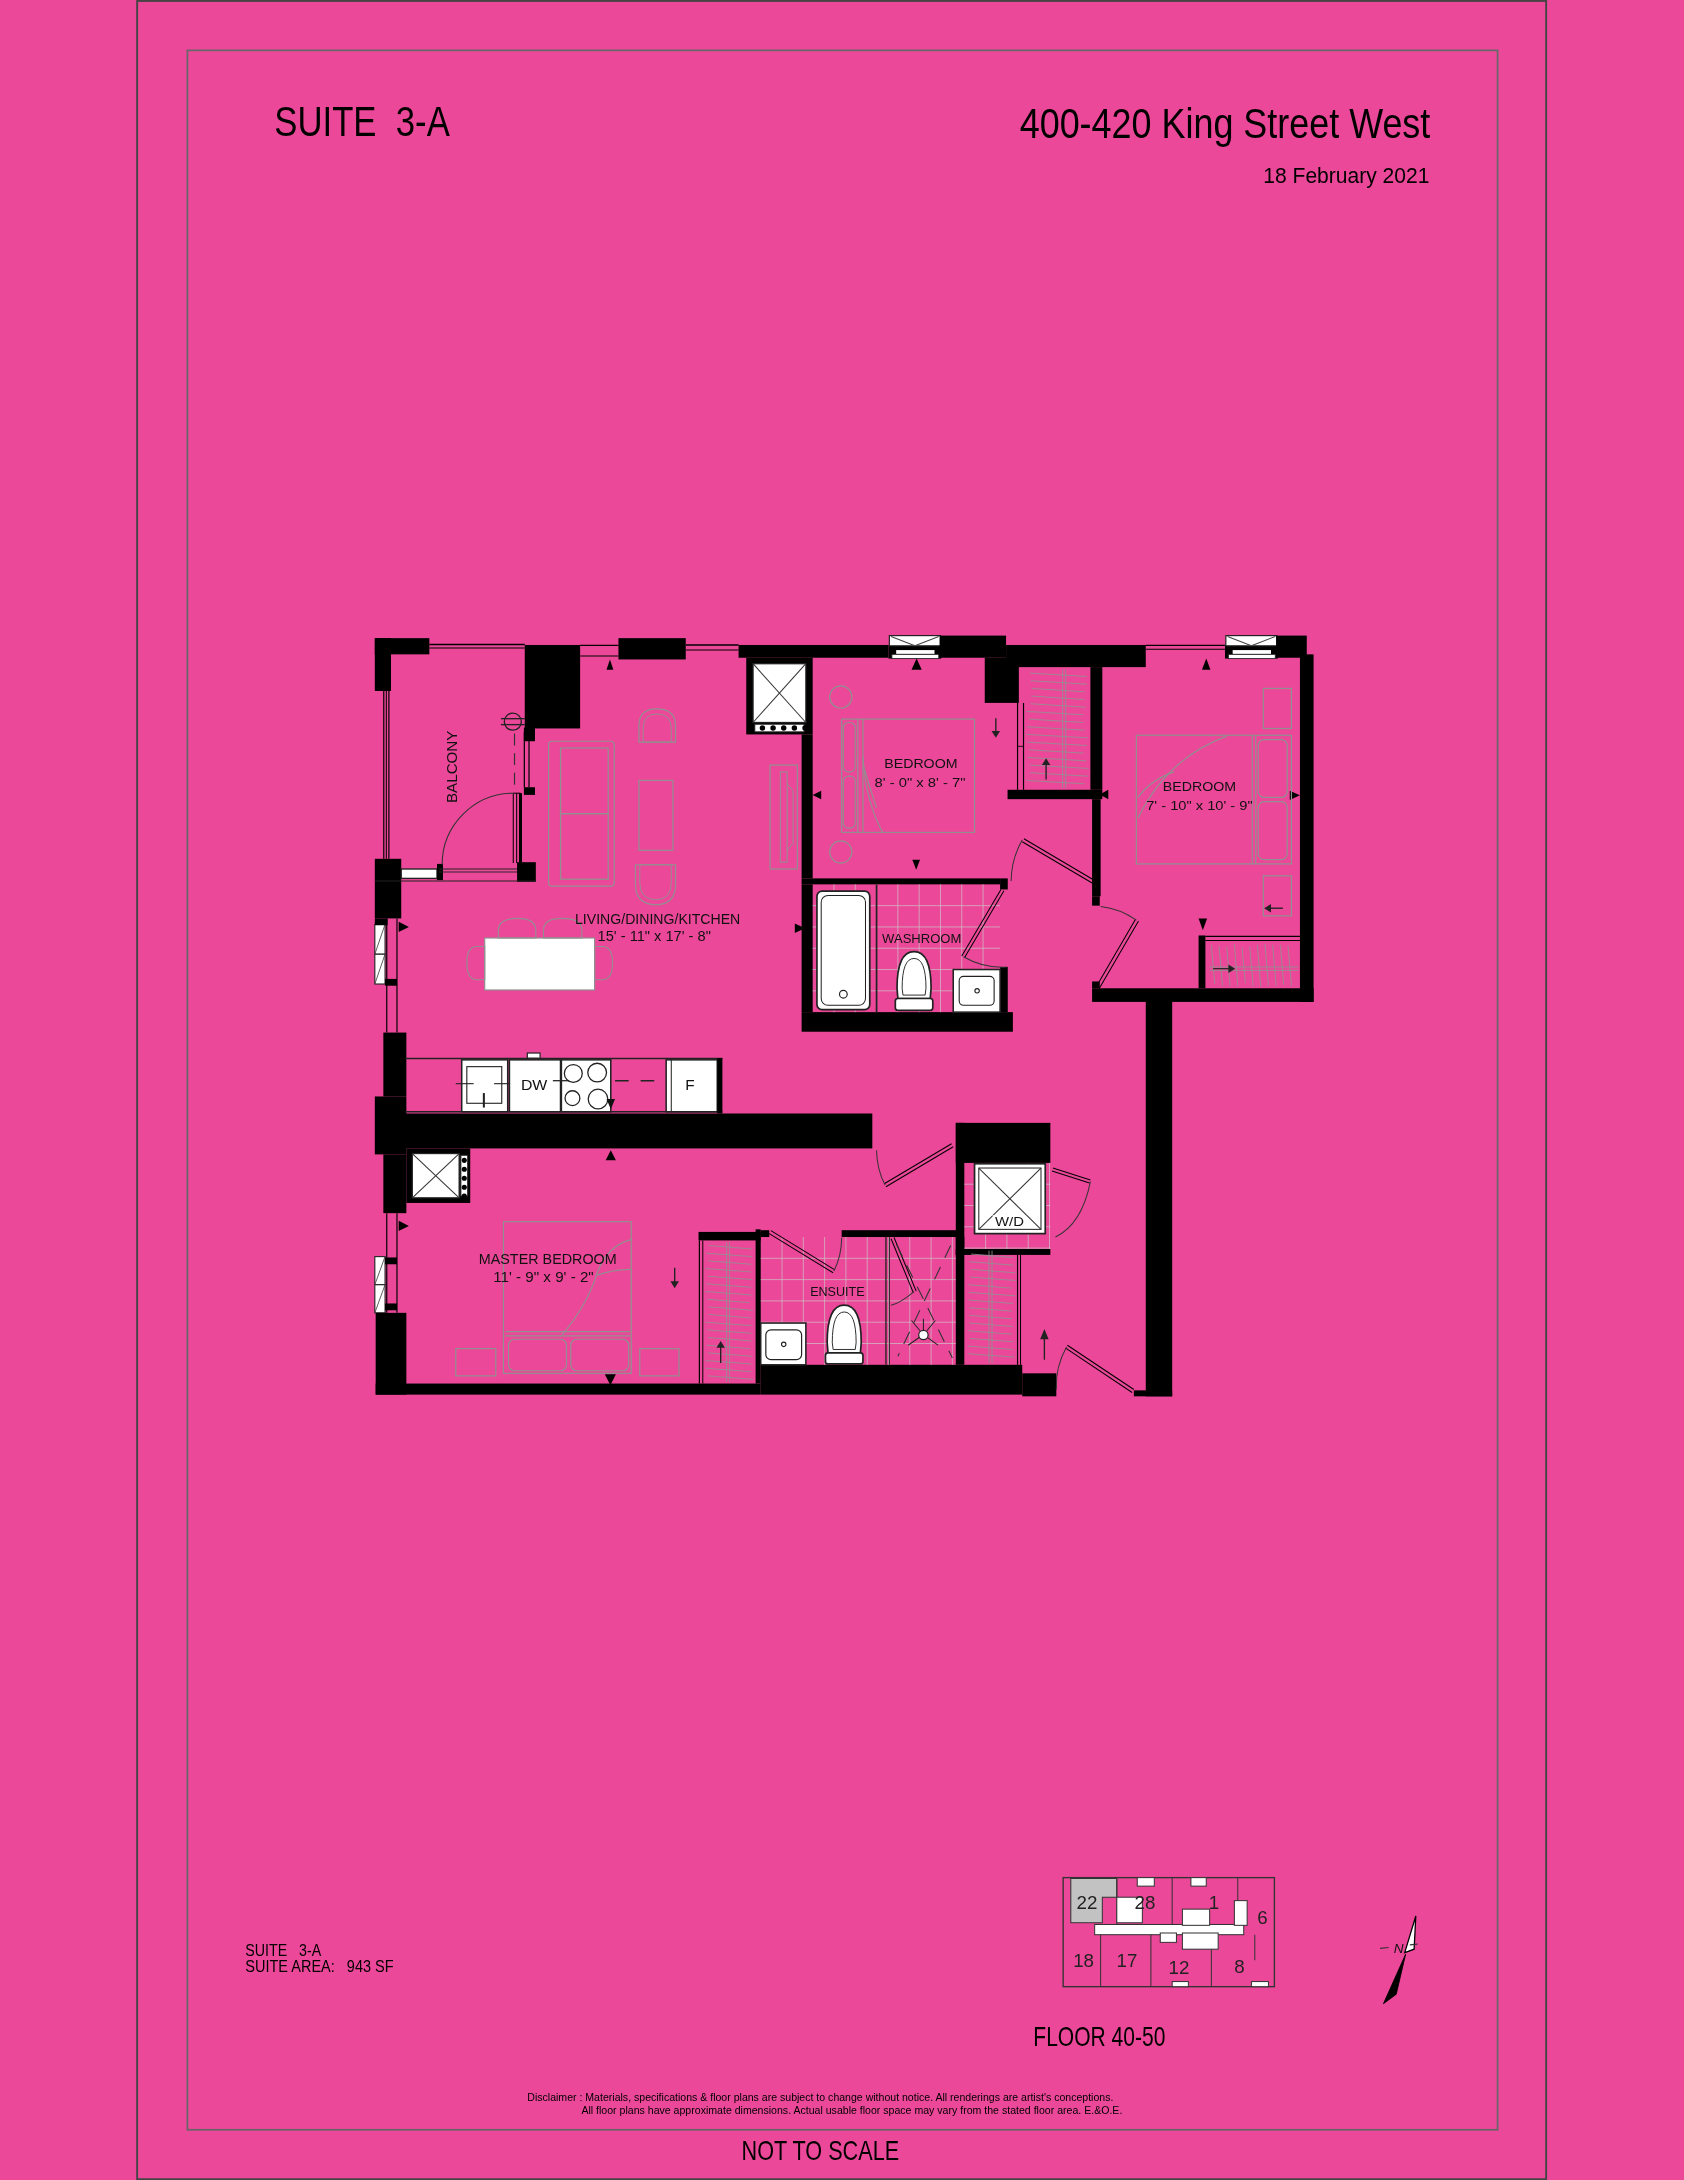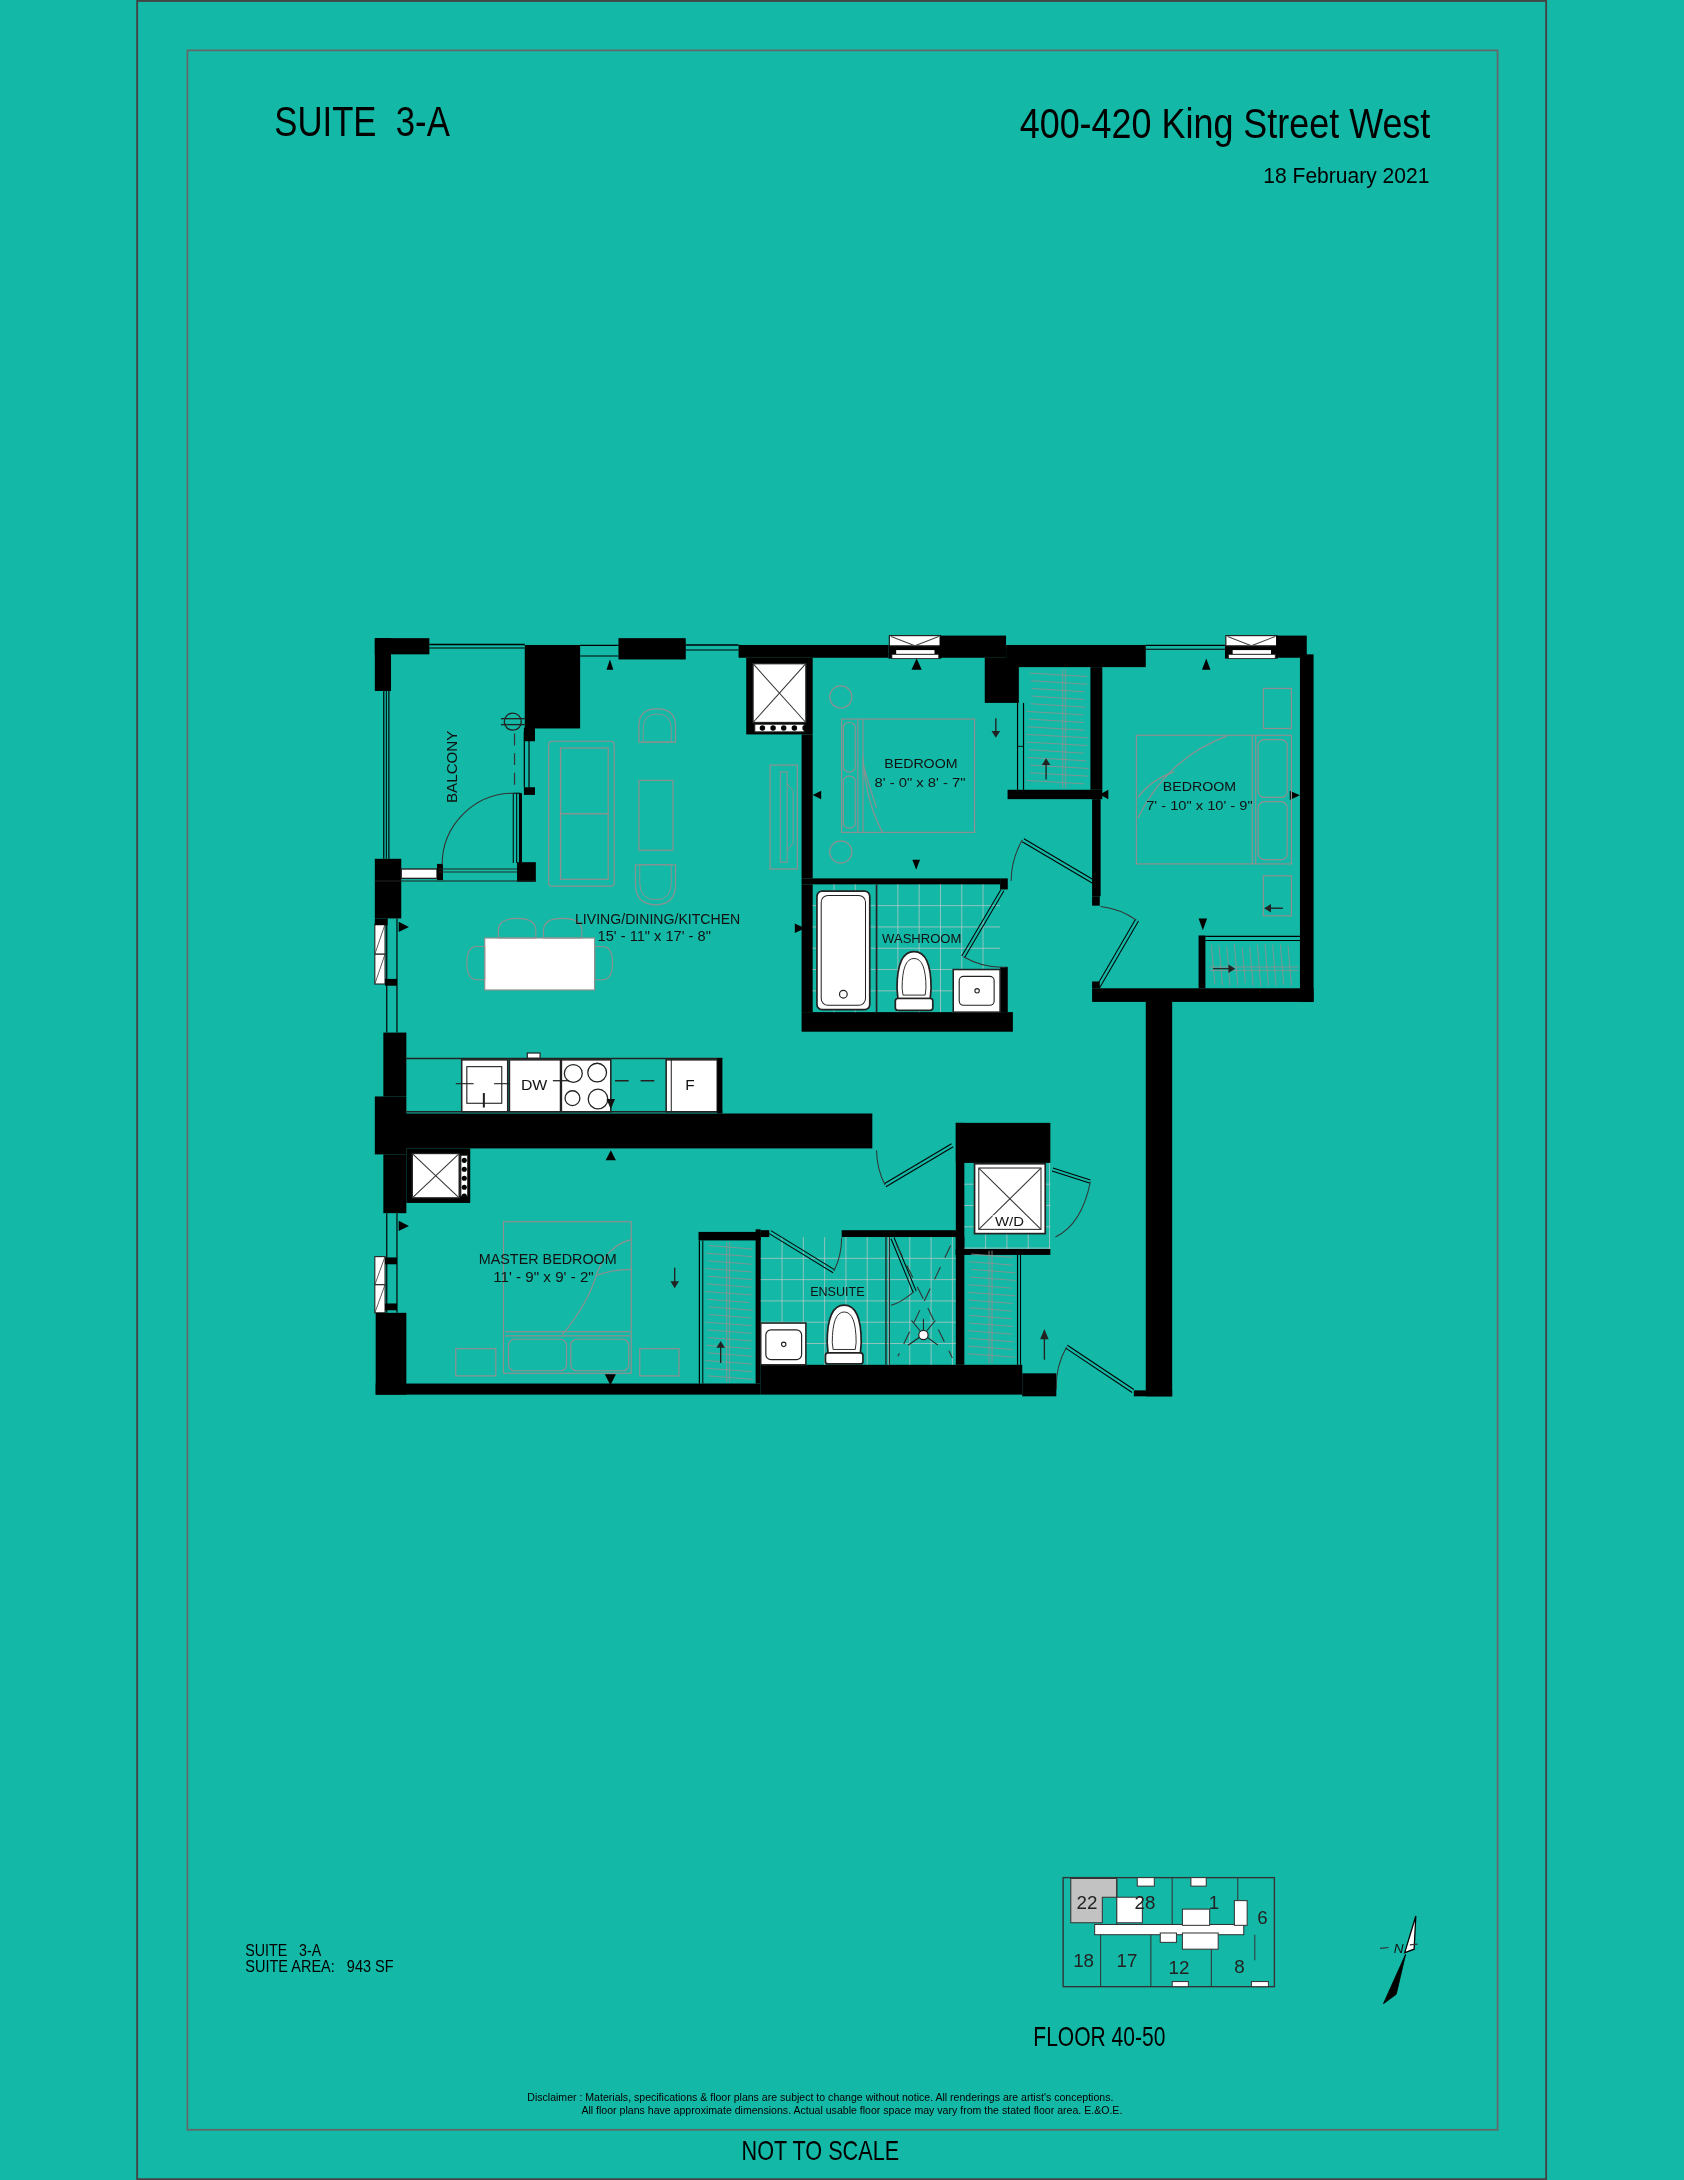--- a/index.html
+++ b/index.html
@@ -1,15 +1,15 @@
 <!DOCTYPE html>
 <html style="font-size:13.6px"><head><meta charset="utf-8">
 <style>
 html,body{margin:0;padding:0;background:#fff}
-#page{position:relative;width:1685px;height:2181px;background:#14b8a6;font-family:"Liberation Sans",sans-serif;overflow:hidden}
+#page{position:relative;width:1685px;height:2181px;background:#ec4899;font-family:"Liberation Sans",sans-serif;overflow:hidden}
 </style></head>
 <body>
 <div id="page">
 <svg width="1685" height="2181" viewBox="0 0 1978 2560">
 
 <rect x="161" y="1" width="1654" height="2557" fill="none" stroke="#444" stroke-width="2.2"></rect>
 
 <rect x="220" y="59" width="1538" height="2441" fill="none" stroke="#666" stroke-width="2"></rect>
 
 <text x="322" y="159" font-size="50" text-anchor="start" fill="#000" font-family="Liberation Sans, sans-serif" textLength="206" lengthAdjust="spacingAndGlyphs">SUITE&nbsp;&nbsp;3-A</text>

